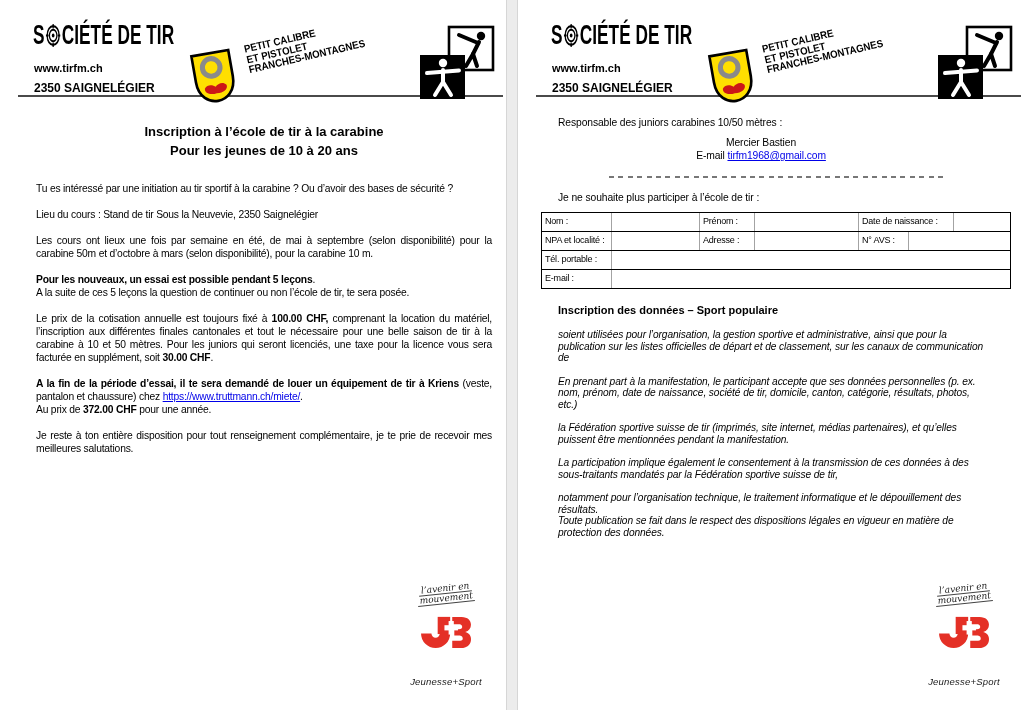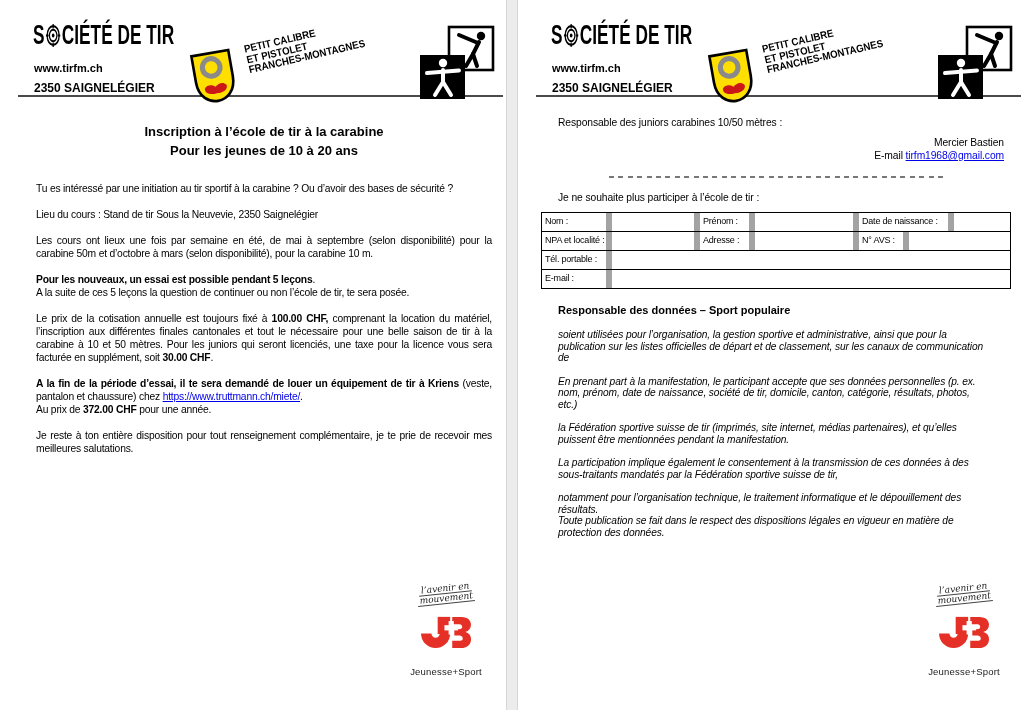--- a/index.html
+++ b/index.html
@@ -30,43 +30,43 @@
             font-size:10.3px;letter-spacing:-.2px;line-height:13px;text-align:justify;}
   .title{font-size:13px;line-height:19px;font-weight:bold;text-align:center;
          letter-spacing:0;margin:6px 0 22px;}
   .content1 p{margin:0 0 13px;}
   .b{font-weight:bold;}
   .link{color:#0000e8;text-decoration:underline;cursor:pointer;}
 
   
   .p2-body{position:absolute;top:116px;left:0;right:0;font-size:10.3px;letter-spacing:-.1px;line-height:13px;}
   .p2-resp{margin-left:40px;}
-  .p2-center{text-align:right;margin-right:20px;}
+  .p2-center{text-align:center;margin-right:20px;}
   .p2-name{margin-top:7px;}
   .dash{height:2px;margin:14px 0 0 91px;width:337px;
         background:repeating-linear-gradient(90deg,#777 0 5px,transparent 5px 9.4px);}
   .p2-optout{margin:13px 0 8px 40px;}
 
   .ftable{margin-left:23px;width:470px;border:1px solid #000;border-bottom:none;box-sizing:border-box;}
   .frow{display:flex;border-bottom:1px solid #000;height:18px;}
-  .fcell{border-right:6px solid #a3a3a3;box-sizing:border-box;padding:2px 3px;
+  .fcell{border-right:1px solid #a3a3a3;box-sizing:border-box;padding:2px 3px;
          font-size:9px;letter-spacing:-.2px;line-height:13px;white-space:nowrap;overflow:hidden;flex:none;}
   .fcell.grow{flex:1;border-right:none;}
 
   .priv-title{margin:15px 0 12px 40px;font-weight:bold;font-size:11px;letter-spacing:0;}
   .priv-p{margin:0 0 12px 40px;width:432px;font-style:italic;font-size:10.2px;
           line-height:11.5px;white-space:pre-line;letter-spacing:-.1px;}
 
   
   .footer{position:absolute;left:402px;top:584px;width:88px;text-align:center;}
   .slogan{display:inline-block;font-family:"DejaVu Serif",serif;font-style:italic;
           font-size:9px;line-height:9.5px;transform:rotate(-6deg);color:#1a1a1a;}
   .slogan .sl{border-bottom:1px solid #444;padding:0 2px;}
   .jslogo{display:block;width:52px;height:50px;margin:3px auto 0;}
-  .org{font-size:9.5px;color:#222;margin-top:8px;letter-spacing:.2px;}
+  .org{font-size:9.5px;color:#222;margin-top:18px;letter-spacing:.2px;font-style:italic;}
 </style>
 </head>
 <body>
 
 <div class="page" id="page1">
   <div class="hdr">
     <div class="brand">
       <span>S</span>
       <svg class="target-o" viewBox="0 0 26 26">
         <path d="M13 0 V5 M13 21 V26 M0 13 H5 M21 13 H26" stroke="#000" stroke-width="2.2" fill="none"></path>
@@ -209,21 +209,21 @@
       <div class="frow">
         <div class="fcell" style="width:70px">Tél. portable :</div>
         <div class="fcell grow"></div>
       </div>
       <div class="frow">
         <div class="fcell" style="width:70px">E-mail :</div>
         <div class="fcell grow"></div>
       </div>
     </div>
 
-    <div class="priv-title">Responsable des données – Sport populaire</div>
+    <div class="priv-title">Inscription des données – Sport populaire</div>
     <div class="priv-p">soient utilisées pour l’organisation, la gestion sportive et administrative, ainsi que pour la publication sur les listes officielles de départ et de classement, sur les canaux de communication de</div>
     <div class="priv-p">En prenant part à la manifestation, le participant accepte que ses données personnelles (p. ex. nom, prénom, date de naissance, société de tir, domicile, canton, catégorie, résultats, photos, etc.)</div>
     <div class="priv-p">la Fédération sportive suisse de tir (imprimés, site internet, médias partenaires), et qu’elles puissent être mentionnées pendant la manifestation.</div>
     <div class="priv-p">La participation implique également le consentement à la transmission de ces données à des sous-traitants mandatés par la Fédération sportive suisse de tir,</div>
     <div class="priv-p">notamment pour l’organisation technique, le traitement informatique et le dépouillement des résultats.
 Toute publication se fait dans le respect des dispositions légales en vigueur en matière de protection des données.</div>
   </div>
 
   <div class="footer">
     <span class="slogan">

